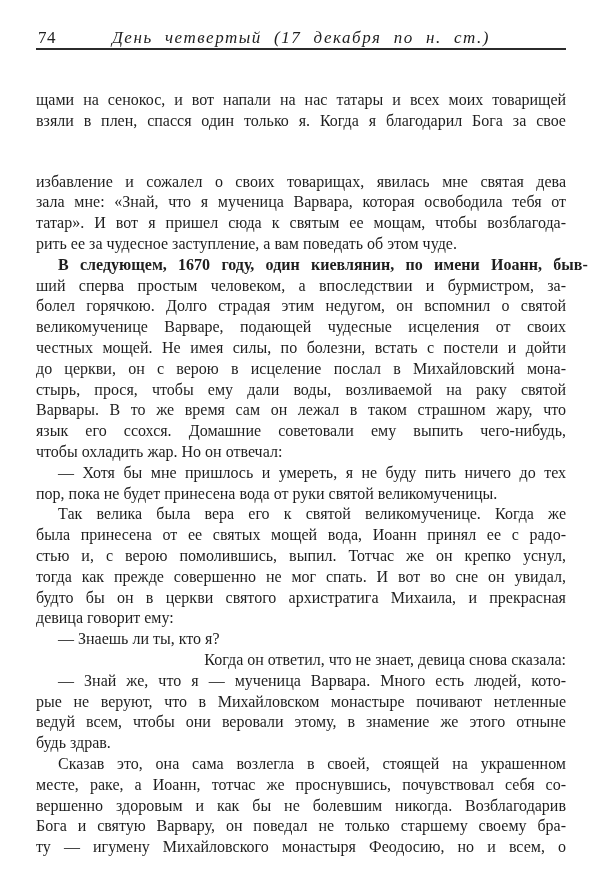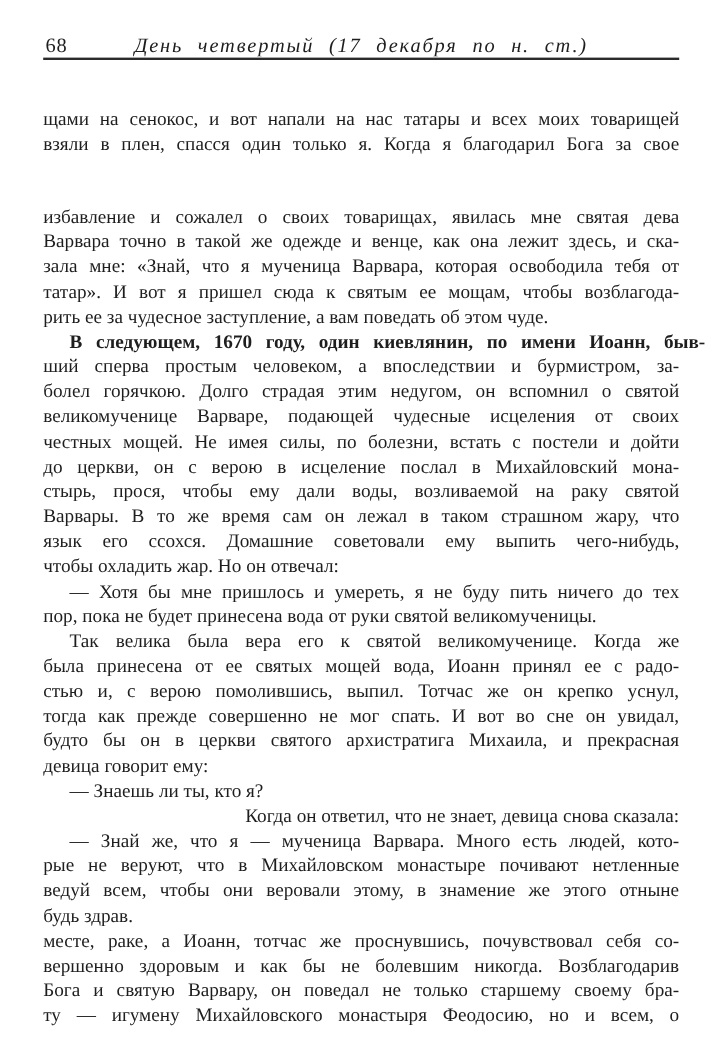--- a/index.html
+++ b/index.html
@@ -65,30 +65,29 @@
     display: inline-block;
     white-space: pre;
     word-spacing: inherit;
   }
 </style>
 </head>
 <body style="background: rgb(255, 255, 255); color: rgb(30, 30, 30);">
 
 <div class="page">
   <header class="page-header">
-    <span class="page-number">68</span>
+    <span class="page-number">74</span>
     <span class="running-title">День четвертый (17 декабря по н. ст.)</span>
   </header>
   <div class="header-rule" style="background: rgb(43, 43, 43);"></div>
   <main class="page-body">
       <div class="para">
         <div class="line" style="word-spacing: 5.02px; margin-top: 40px;"><span>щами на сенокос, и вот напали на нас татары и всех моих товарищей</span></div>
         <div class="line" style="word-spacing: 5.87px;"><span>взяли в плен, спасся один только я. Когда я благодарил Бога за свое</span></div>
         <div class="line" style="word-spacing: 8.49px; margin-top: 40px;"><span>избавление и сожалел о своих товарищах, явилась мне святая дева</span></div>
-        <div class="line" style="word-spacing: 4.35px;"><span>Варвара точно в такой же одежде и венце, как она лежит здесь, и ска-</span></div>
         <div class="line" style="word-spacing: 5.69px;"><span>зала мне: «Знай, что я мученица Варвара, которая освободила тебя от</span></div>
         <div class="line" style="word-spacing: 6.07px;"><span>татар». И вот я пришел сюда к святым ее мощам, чтобы возблагода-</span></div>
         <div class="line"><span>рить ее за чудесное заступление, а вам поведать об этом чуде.</span></div>
       </div>
       <div class="para">
         <div class="line" style="padding-left: 22px; word-spacing: 7.31px; font-weight: bold;"><span>В следующем, 1670 году, один киевлянин, по имени Иоанн, быв-</span></div>
         <div class="line" style="word-spacing: 9.38px;"><span>ший сперва простым человеком, а впоследствии и бурмистром, за-</span></div>
         <div class="line" style="word-spacing: 7.31px;"><span>болел горячкою. Долго страдая этим недугом, он вспомнил о святой</span></div>
         <div class="line" style="word-spacing: 12.43px;"><span>великомученице Варваре, подающей чудесные исцеления от своих</span></div>
         <div class="line" style="word-spacing: 5.47px;"><span>честных мощей. Не имея силы, по болезни, встать с постели и дойти</span></div>
@@ -116,19 +115,20 @@
       <div class="para">
         <div class="line" style="padding-left: 22px; text-align: right;"><span>Когда он ответил, что не знает, девица снова сказала:</span></div>
       </div>
       <div class="para">
         <div class="line" style="padding-left: 22px; word-spacing: 6.06px;"><span>— Знай же, что я — мученица Варвара. Много есть людей, кото-</span></div>
         <div class="line" style="word-spacing: 7.58px;"><span>рые не веруют, что в Михайловском монастыре почивают нетленные</span></div>
         <div class="line" style="word-spacing: 7px;"><span>ведуй всем, чтобы они веровали этому, в знамение же этого отныне</span></div>
         <div class="line"><span>будь здрав.</span></div>
       </div>
       <div class="para">
+        <div class="line" style="padding-left: 22px; word-spacing: 8.82px;"><span>Сказав это, она сама возлегла в своей, стоящей на украшенном</span></div>
         <div class="line" style="word-spacing: 7.09px;"><span>месте, раке, а Иоанн, тотчас же проснувшись, почувствовал себя со-</span></div>
         <div class="line" style="word-spacing: 8.9px;"><span>вершенно здоровым и как бы не болевшим никогда. Возблагодарив</span></div>
         <div class="line" style="word-spacing: 6.88px; font-family: Liberation Serif, serif;"><span>Бога и святую Варвару, он поведал не только старшему своему бра-</span></div>
         <div class="line" style="word-spacing: 9.12px;"><span>ту — игумену Михайловского монастыря Феодосию, но и всем, о</span></div>
       </div>
     </main>
 </div>
 
 </body></html>

